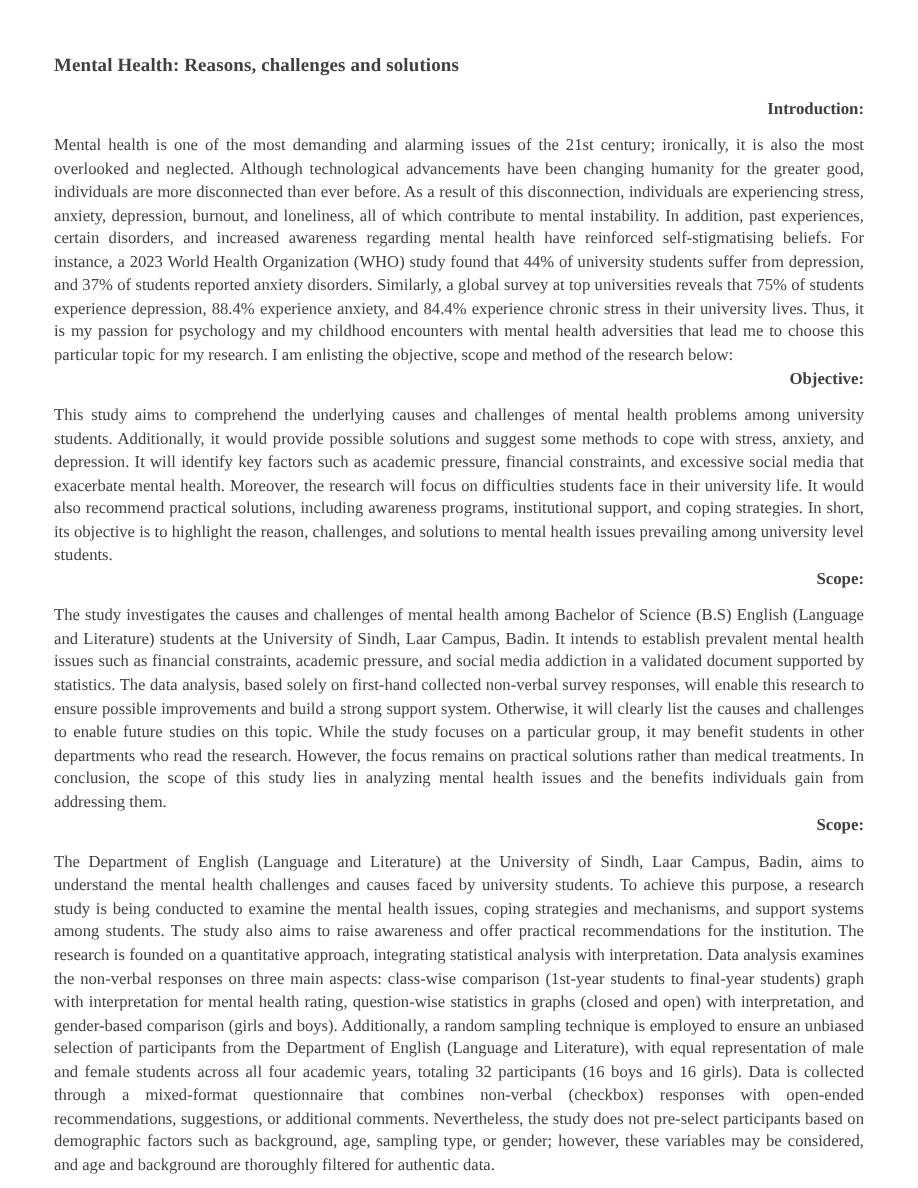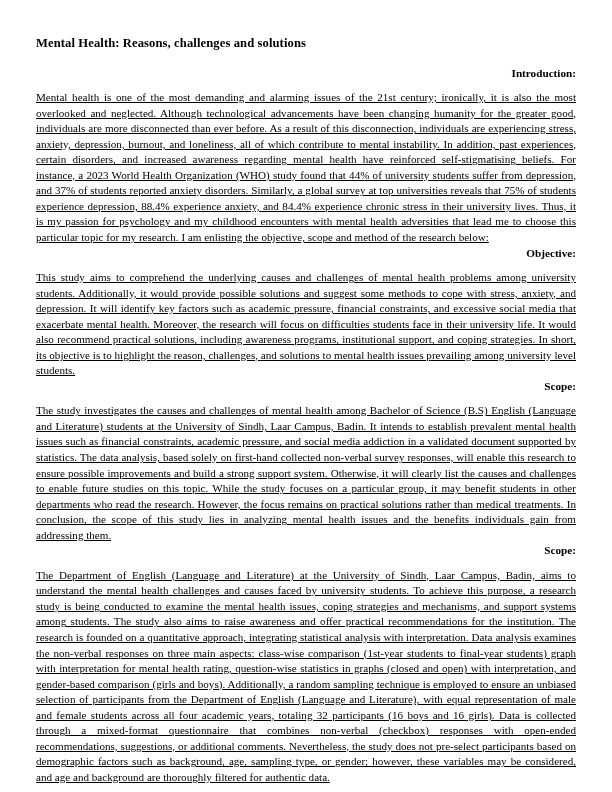--- a/index.html
+++ b/index.html
@@ -9,21 +9,21 @@
     background: #ffffff;
   }
   .page {
     position: relative;
     width: 612px;
     height: 792px;
     background: #ffffff;
     box-sizing: border-box;
     padding: 36px 36px 0 36px;
     font-family: "Liberation Serif", "DejaVu Serif", serif;
-    color: #000000;
+    color: #404040;
     overflow: hidden;
   }
   .doc-title {
     font-size: 12.6px;
     font-weight: bold;
     line-height: 15.6px;
     margin: 0 0 14px 0;
     text-align: left;
     letter-spacing: 0.1px;
   }
@@ -37,21 +37,20 @@
   .body-par {
     font-size: 11.1px;
     line-height: 15.55px;
     margin: 0 0 11px 0;
     text-align: justify;
     text-justify: inter-word;
     hyphens: none;
   }
   .body-par:last-child {
     margin-bottom: 0;
-    text-decoration: underline;
   }
   .section-block {
     margin: 0 0 0 0;
   }
 </style>
 </head>
 <body>
 
 <div class="page">
 

